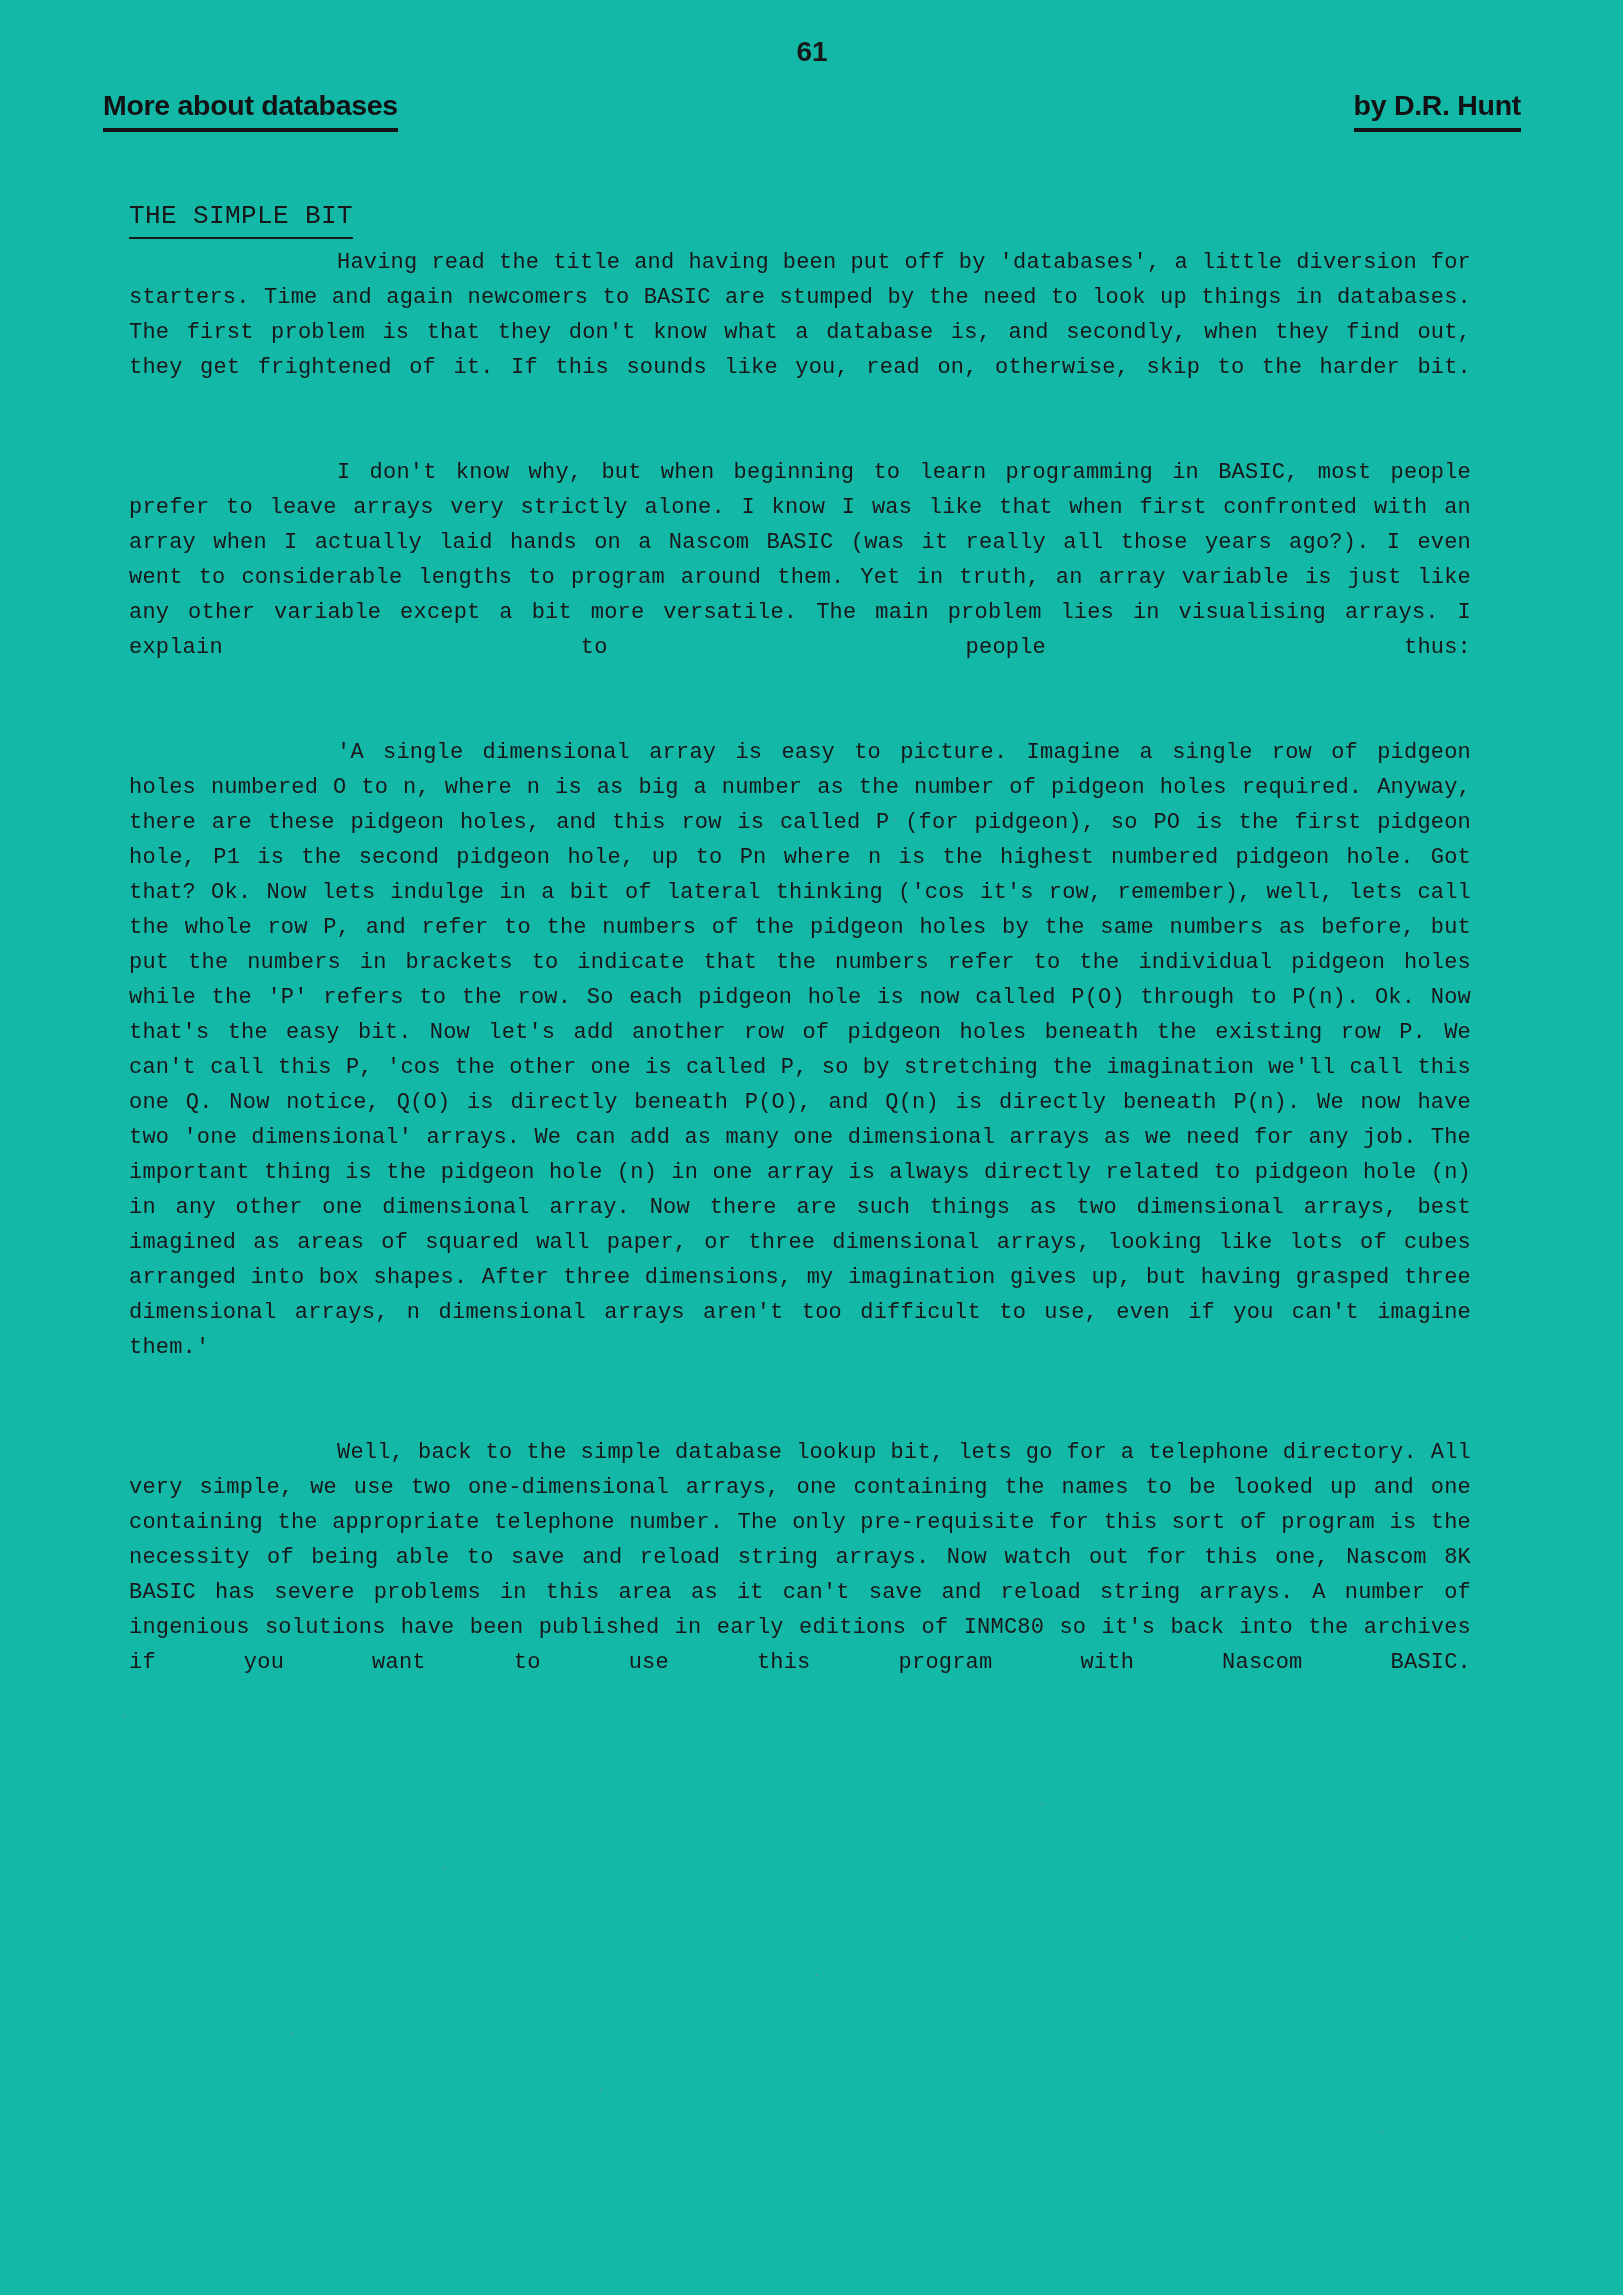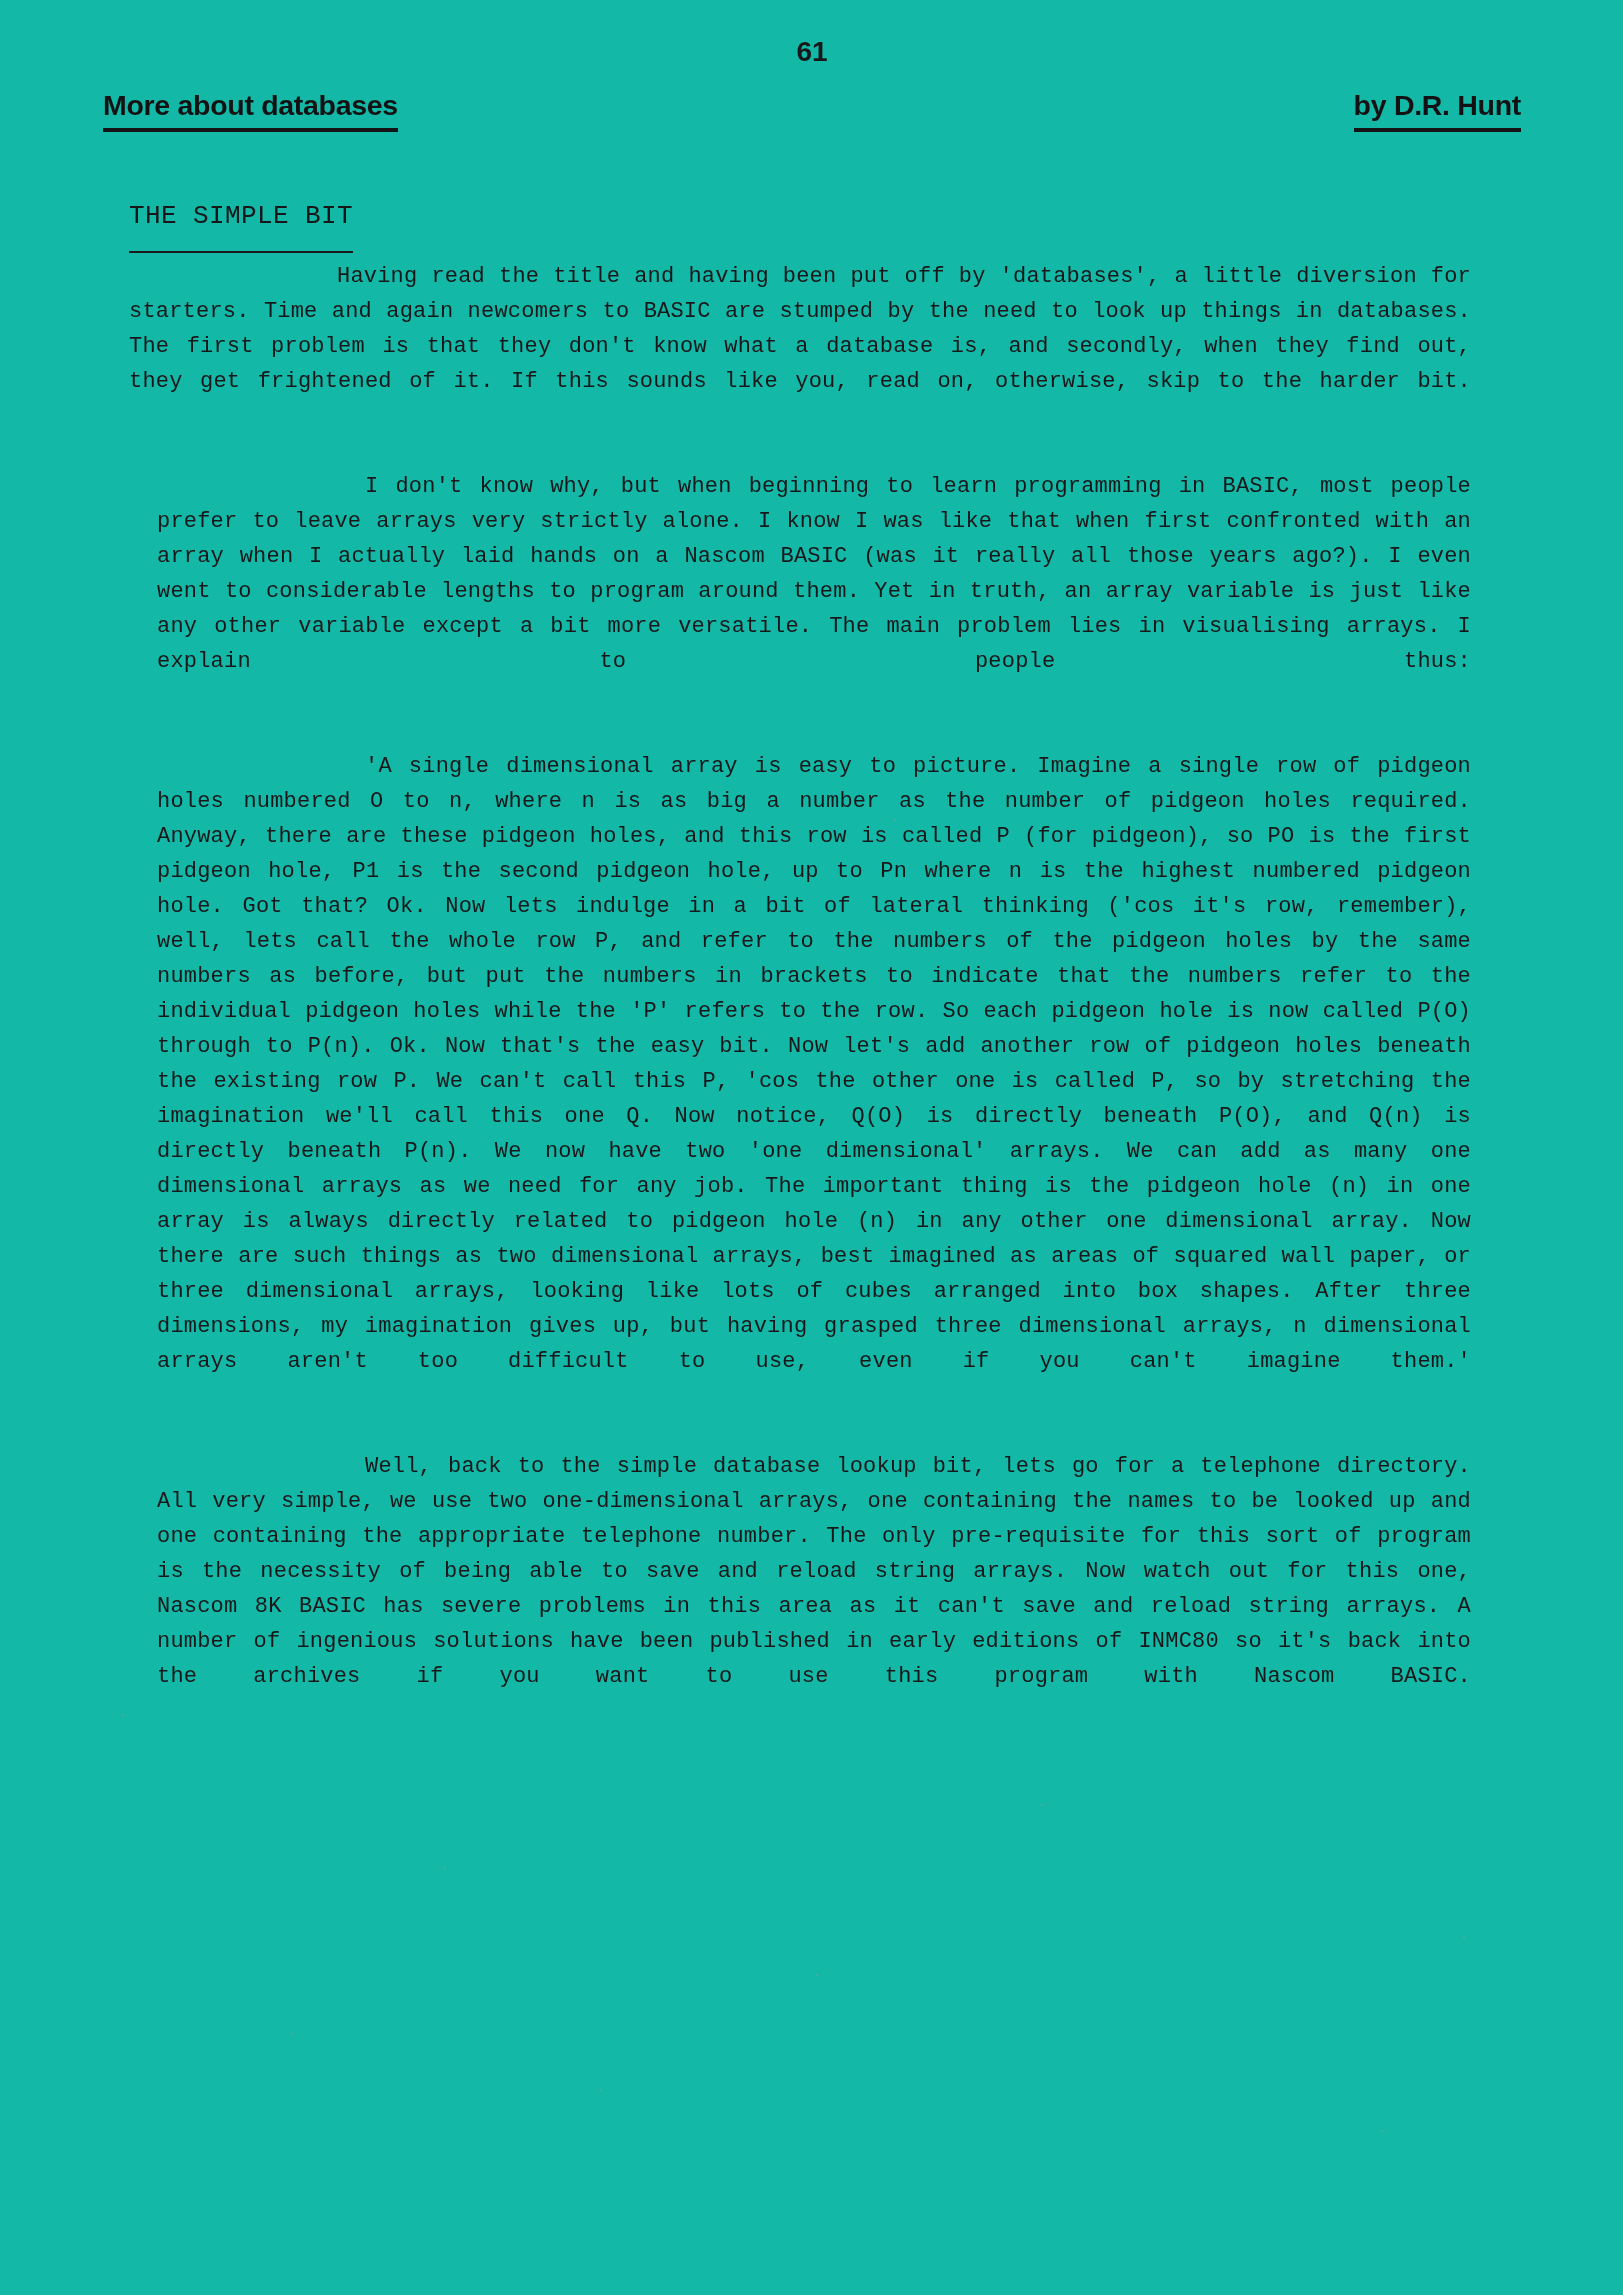--- a/index.html
+++ b/index.html
@@ -65,42 +65,41 @@
     width: 1342px;
   }
 
   .section-title {
     font-size: 26px;
     line-height: 33px;
     color: #17171a;
     letter-spacing: 0.4px;
     display: inline-block;
     border-bottom: 2.1px solid #1a1a1c;
-    padding-bottom: 18px;
+    padding-bottom: 4px;
     margin-bottom: 5.6px;
     white-space: pre;
   }
 
   p.para {
     margin: 0;
     font-size: 22px;
     line-height: 35px;
     color: #18181b;
     letter-spacing: 0.2px;
     text-align: justify;
     text-justify: inter-word;
     word-spacing: 0.3px;
     text-indent: 208px;
     hyphens: none;
     -webkit-hyphens: none;
   }
 
   p.para + p.para {
     margin-top: 35px;
-    margin-left: 28px;
   }
 
   
   p.para::after {
     content: "";
     display: inline-block;
     width: 100%;
   }
 
   

